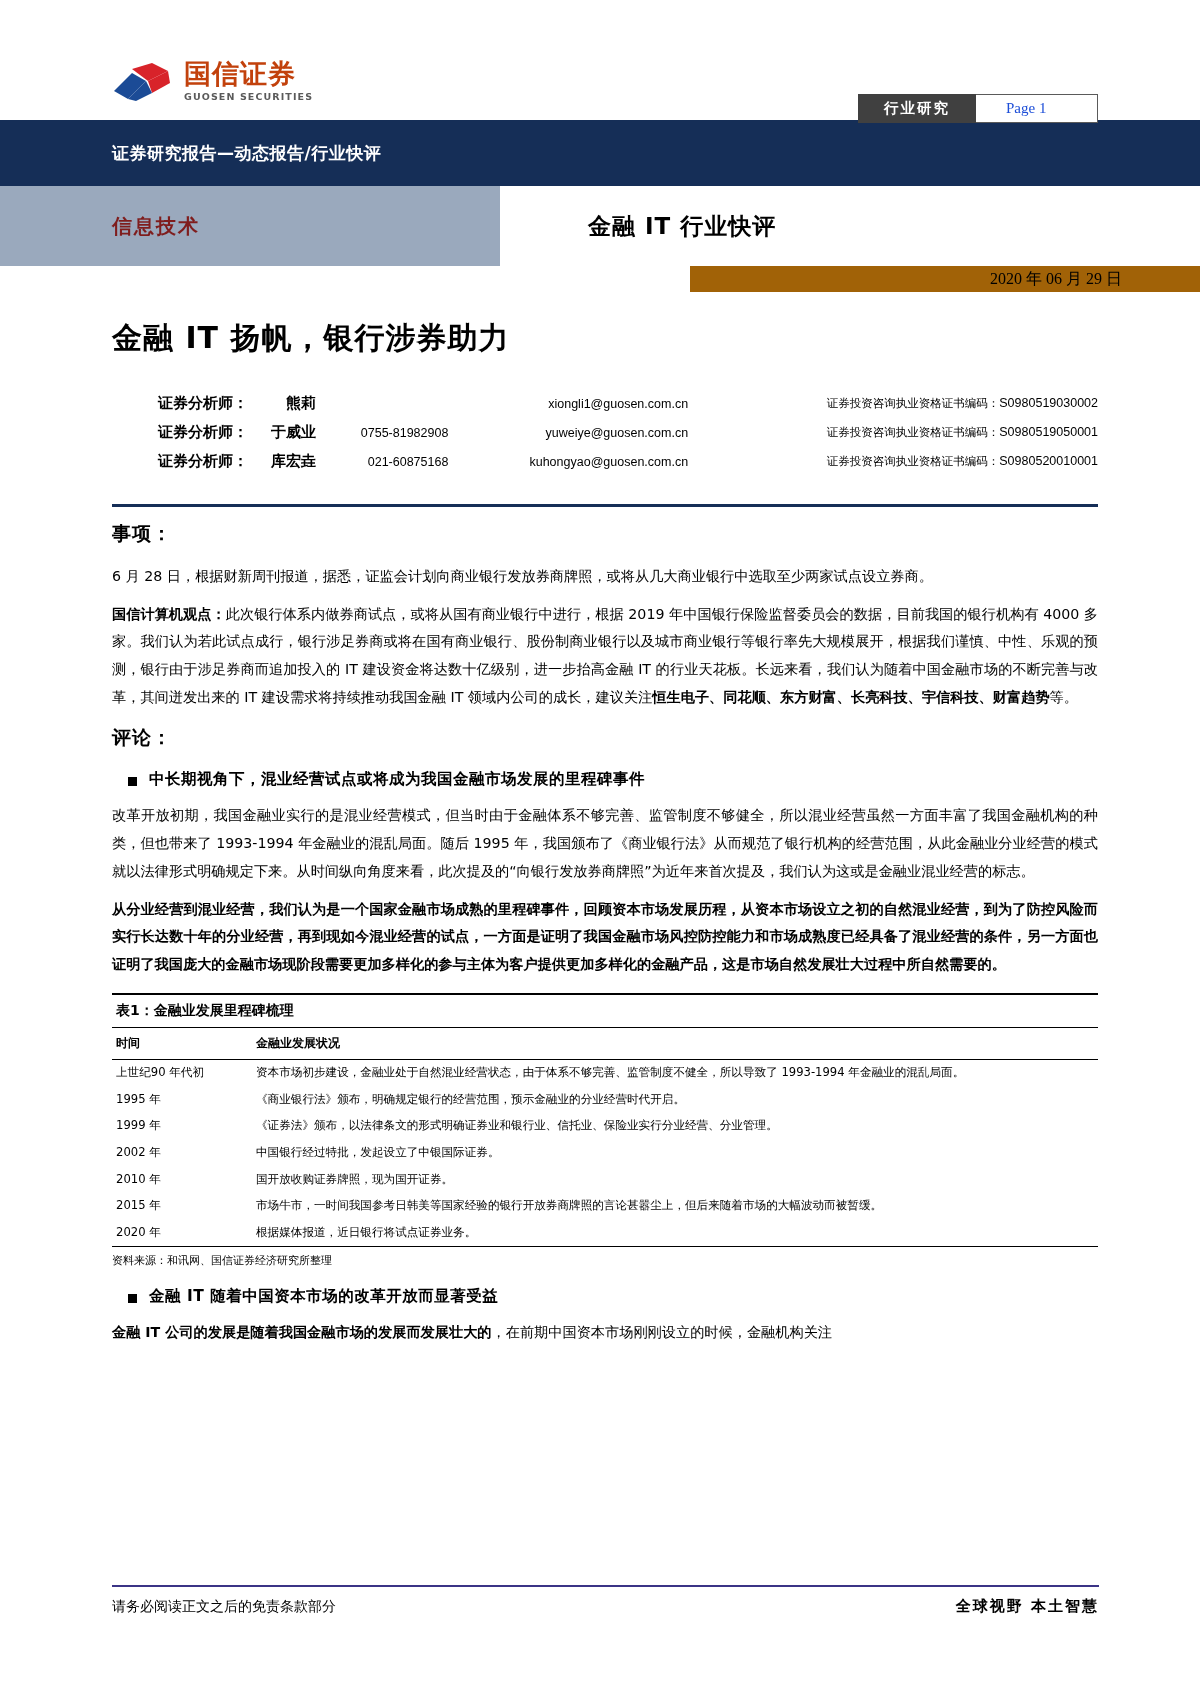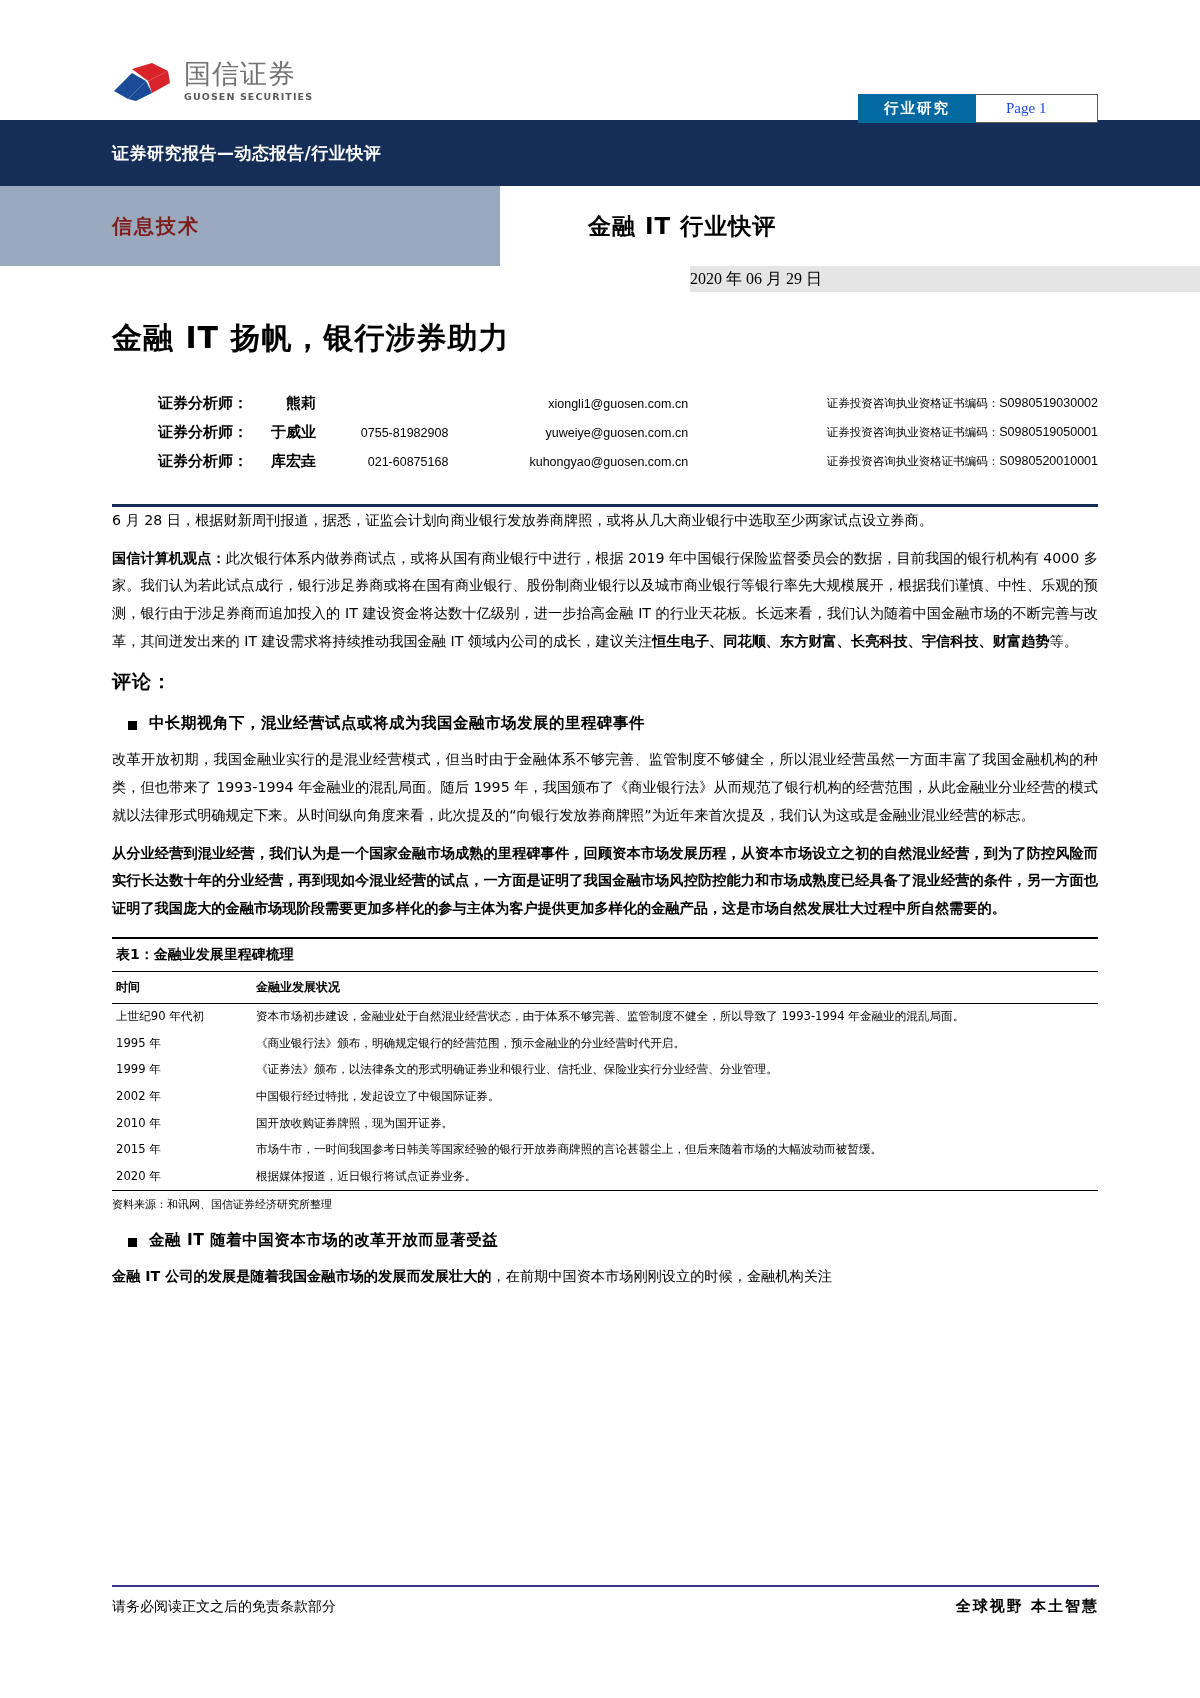--- a/index.html
+++ b/index.html
@@ -12,31 +12,31 @@
     overflow: hidden;
   }
   .page { position: relative; width: 1200px; height: 1698px; padding: 0; }
 
   
   .topbar { height: 120px; position: relative; }
   .logo-wrap { position: absolute; left: 112px; top: 60px; display: flex; align-items: center; }
   .logo-mark { width: 62px; height: 40px; position: relative; margin-right: 10px; }
   .logo-text-cn {
     font-family: "DejaVu Sans", sans-serif;
-    font-size: 27px; font-weight: normal; letter-spacing: 1px;
-    color: #737373; line-height: 1;
+    font-size: 27px; font-weight: bold; letter-spacing: 1px;
+    color: #c2410c; line-height: 1;
   }
   .logo-text-en {
     font-family: "DejaVu Sans", sans-serif;
     font-size: 9.5px; font-weight: bold; letter-spacing: 1.1px;
     color: #5a5a5a; margin-top: 4px;
   }
   .badge-row { position: absolute; right: 102px; top: 94px; display: flex; align-items: stretch; }
   .badge-industry {
-    background: #0369a1; color: #fff;
+    background: #404040; color: #fff;
     font-family: "DejaVu Sans", sans-serif;
     font-size: 14.5px; font-weight: bold;
     padding: 5px 22px; letter-spacing: 2px;
     display: flex; align-items: center; justify-content: center;
     min-width: 118px;
   }
   .badge-page {
     background: #fff; border: 1px solid #5a5a5a; border-left: none;
     font-family: "Liberation Serif", serif;
     font-size: 15px; color: #1d4ed8;
@@ -77,21 +77,21 @@
   .rating-main {
     font-family: "DejaVu Sans", sans-serif;
     font-size: 20px; font-weight: bold; letter-spacing: 2px; margin-bottom: 16px;
   }
   .rating-sub {
     font-family: "Liberation Serif", serif;
     font-size: 15px; letter-spacing: 1px;
   }
   .date-bar-spacer { width: 690px; background: #fff; height: 26px; }
   .date-bar-row { display: flex; }
-  .date-bar-fill { flex: 1; background: #e5e5e5; height: 26px; display: flex; align-items: center; justify-content: flex-start; padding-right: 78px; }
+  .date-bar-fill { flex: 1; background: #a16207; height: 26px; display: flex; align-items: center; justify-content: flex-end; padding-right: 78px; }
 
   
   .content { padding: 0 102px 0 112px; }
 
   .report-title {
     font-family: "DejaVu Sans", sans-serif;
     font-size: 30px; font-weight: bold;
     margin-top: 26px; margin-bottom: 30px; letter-spacing: 1px;
   }
 
@@ -264,20 +264,21 @@
         <td class="an-mail">kuhongyao@guosen.com.cn</td>
         <td class="an-cert">
           <span>证券投资咨询执业资格证书编码：</span><span class="code">S0980520010001</span>
         </td>
       </tr>
     </tbody>
       </table>
 
     <div class="rule-navy"></div>
 
+    <div class="sec-head">事项：</div>
     <p class="body-text">6 月 28 日，根据财新周刊报道，据悉，证监会计划向商业银行发放券商牌照，或将从几大商业银行中选取至少两家试点设立券商。</p>
     <p class="body-text">
       <span class="b">国信计算机观点：</span><span>此次银行体系内做券商试点，或将从国有商业银行中进行，根据 2019 年中国银行保险监督委员会的数据，目前我国的银行机构有 4000 多家。我们认为若此试点成行，银行涉足券商或将在国有商业银行、股份制商业银行以及城市商业银行等银行率先大规模展开，根据我们谨慎、中性、乐观的预测，银行由于涉足券商而追加投入的 IT 建设资金将达数十亿级别，进一步抬高金融 IT 的行业天花板。长远来看，我们认为随着中国金融市场的不断完善与改革，其间迸发出来的 IT 建设需求将持续推动我国金融 IT 领域内公司的成长，建议关注</span><span class="b">恒生电子、同花顺、东方财富、长亮科技、宇信科技、财富趋势</span><span>等。</span>
     </p>
 
     <div class="sec-head">评论：</div>
 
     <div class="bullet-head">
       <span class="bullet-sq"></span>
       <span class="txt">中长期视角下，混业经营试点或将成为我国金融市场发展的里程碑事件</span>

